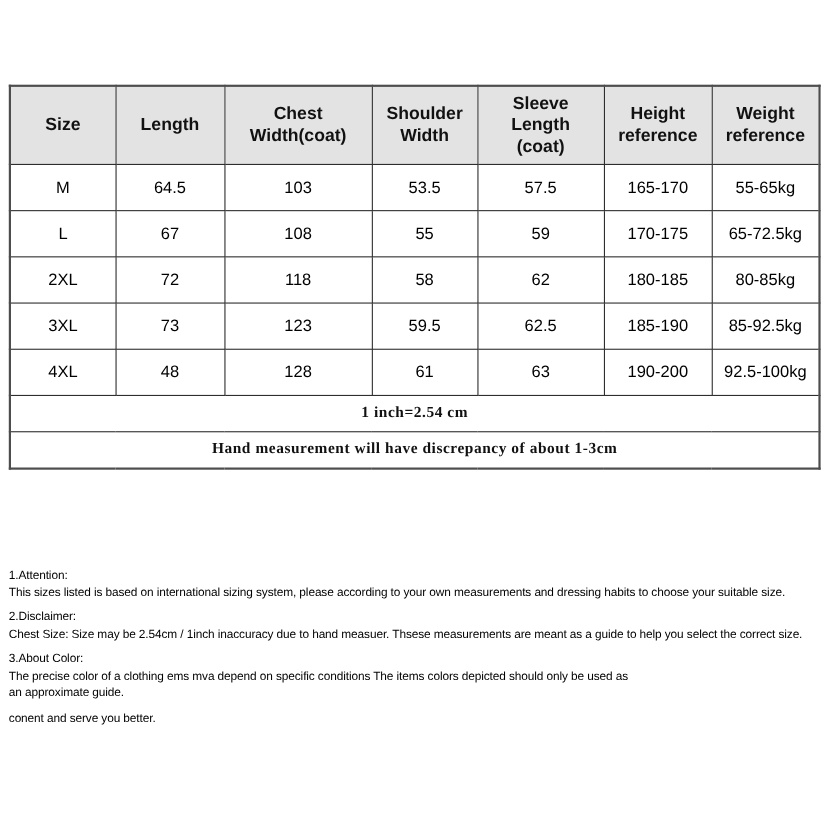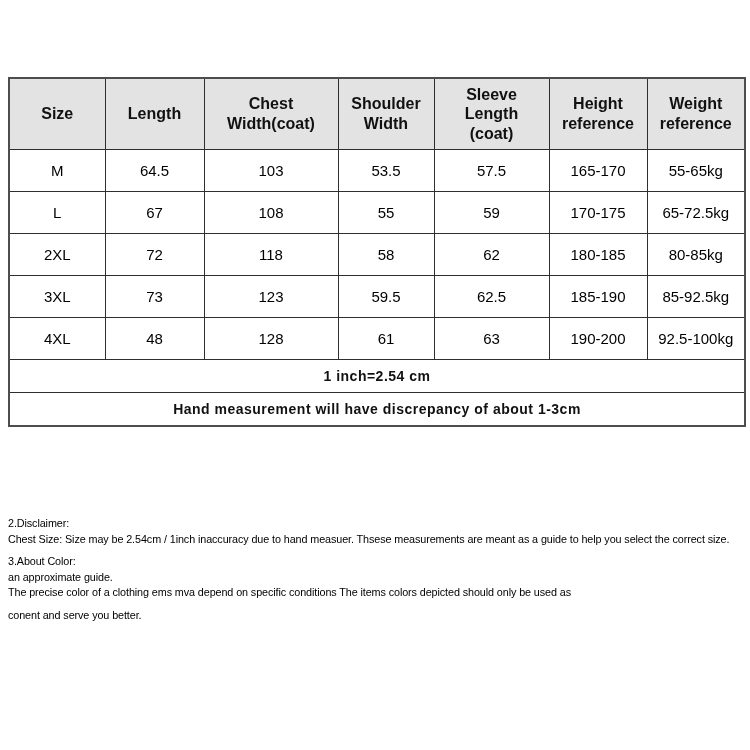--- a/index.html
+++ b/index.html
@@ -40,21 +40,21 @@
     color: #111111;
   }
   table.size-chart tbody td {
     height: 41px;
     font-size: 15px;
     font-weight: normal;
     color: #000000;
   }
   table.size-chart tfoot td {
     height: 32px;
-    font-family: Liberation Sans, sans-serif;
+    font-family: Liberation Serif, serif;
     font-size: 14px;
     font-weight: bold;
     letter-spacing: 0.5px;
     color: #111111;
   }
 
   
   .notes {
     position: absolute;
     left: 8px;
@@ -146,26 +146,30 @@
         <td colspan="7">1 inch=2.54 cm</td>
       </tr>
       <tr>
         <td colspan="7">Hand measurement will have discrepancy of about 1-3cm</td>
       </tr>
     </tfoot>
   </table>
 
   <div class="notes">
     <div class="section">
+      <div>1.Attention:</div>
+      <div>This sizes listed is based on international sizing system, please according to your own measurements and dressing habits to choose your suitable size.</div>
+    </div>
+    <div class="section">
       <div>2.Disclaimer:</div>
       <div>Chest Size: Size may be 2.54cm / 1inch inaccuracy due to hand measuer. Thsese measurements are meant as a guide to help you select the correct size.</div>
     </div>
     <div class="section">
       <div>3.About Color:</div>
+      <div>The precise color of a clothing ems mva depend on specific conditions The items colors depicted should only be used as</div>
       <div>an approximate guide.</div>
-      <div>The precise color of a clothing ems mva depend on specific conditions The items colors depicted should only be used as</div>
     </div>
     <div class="section">
       <div>conent and serve you better.</div>
     </div>
   </div>
 
 </div>
 
 </body></html>

